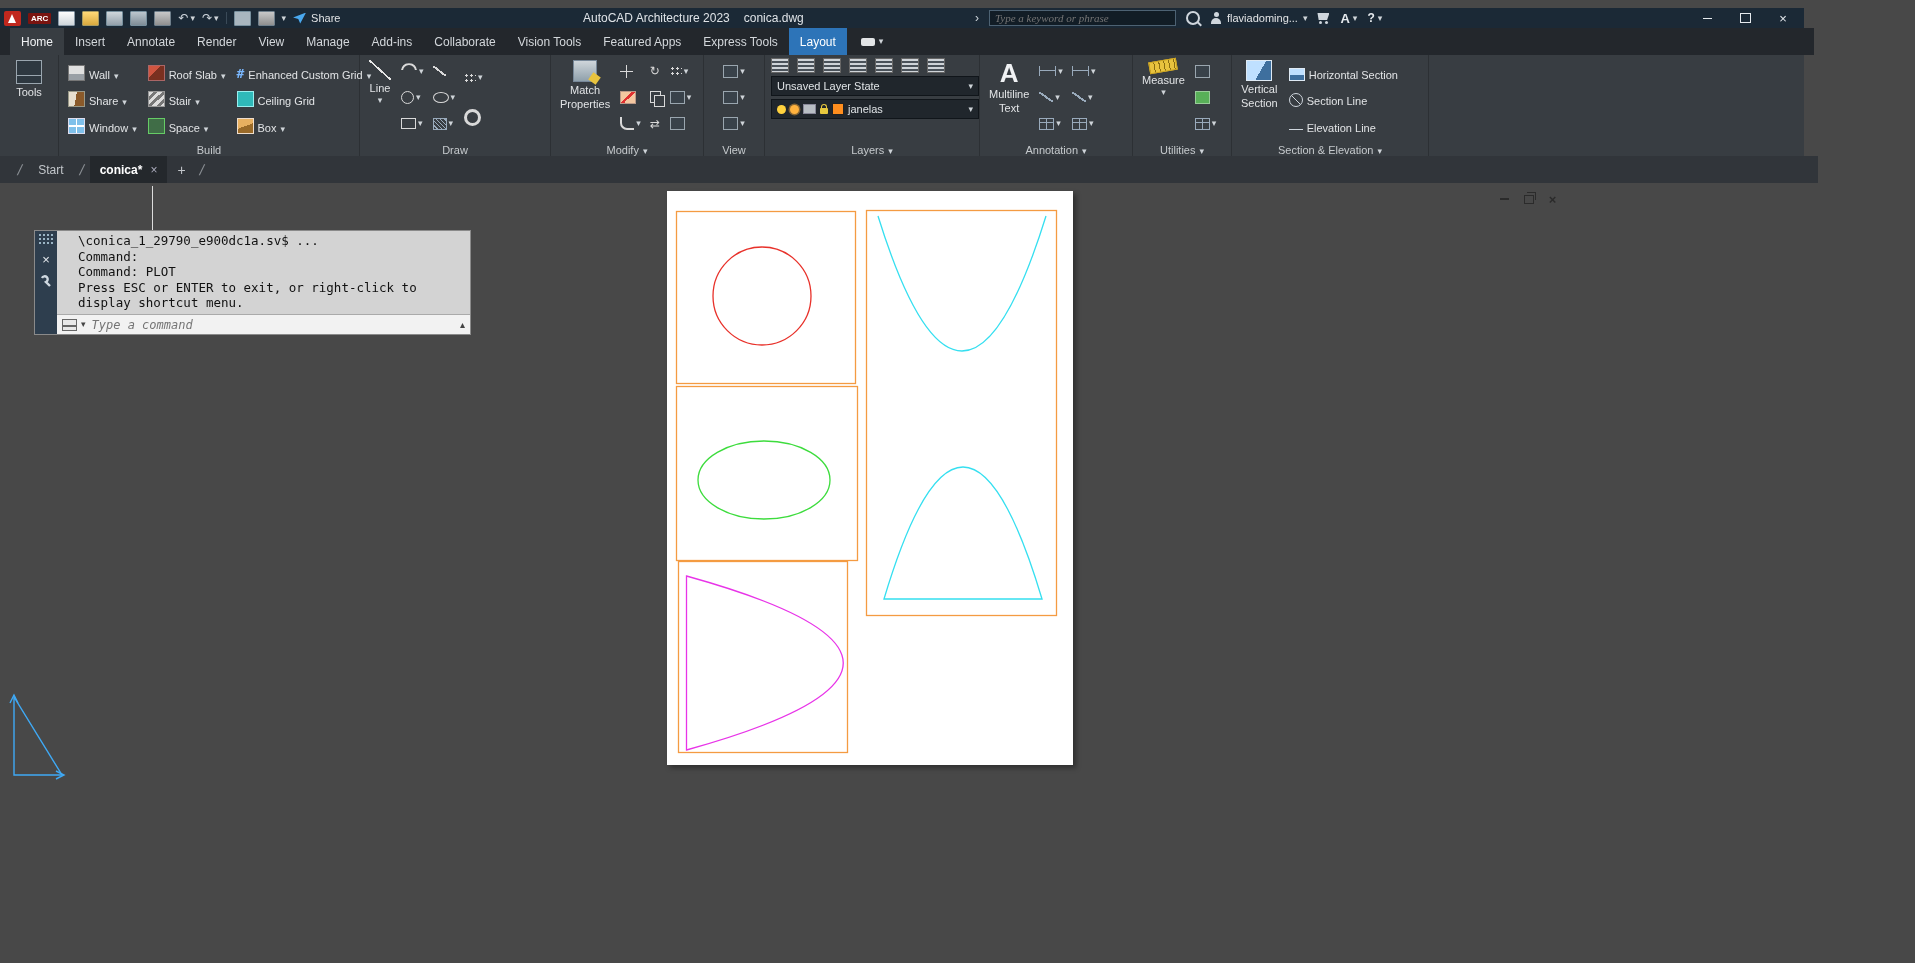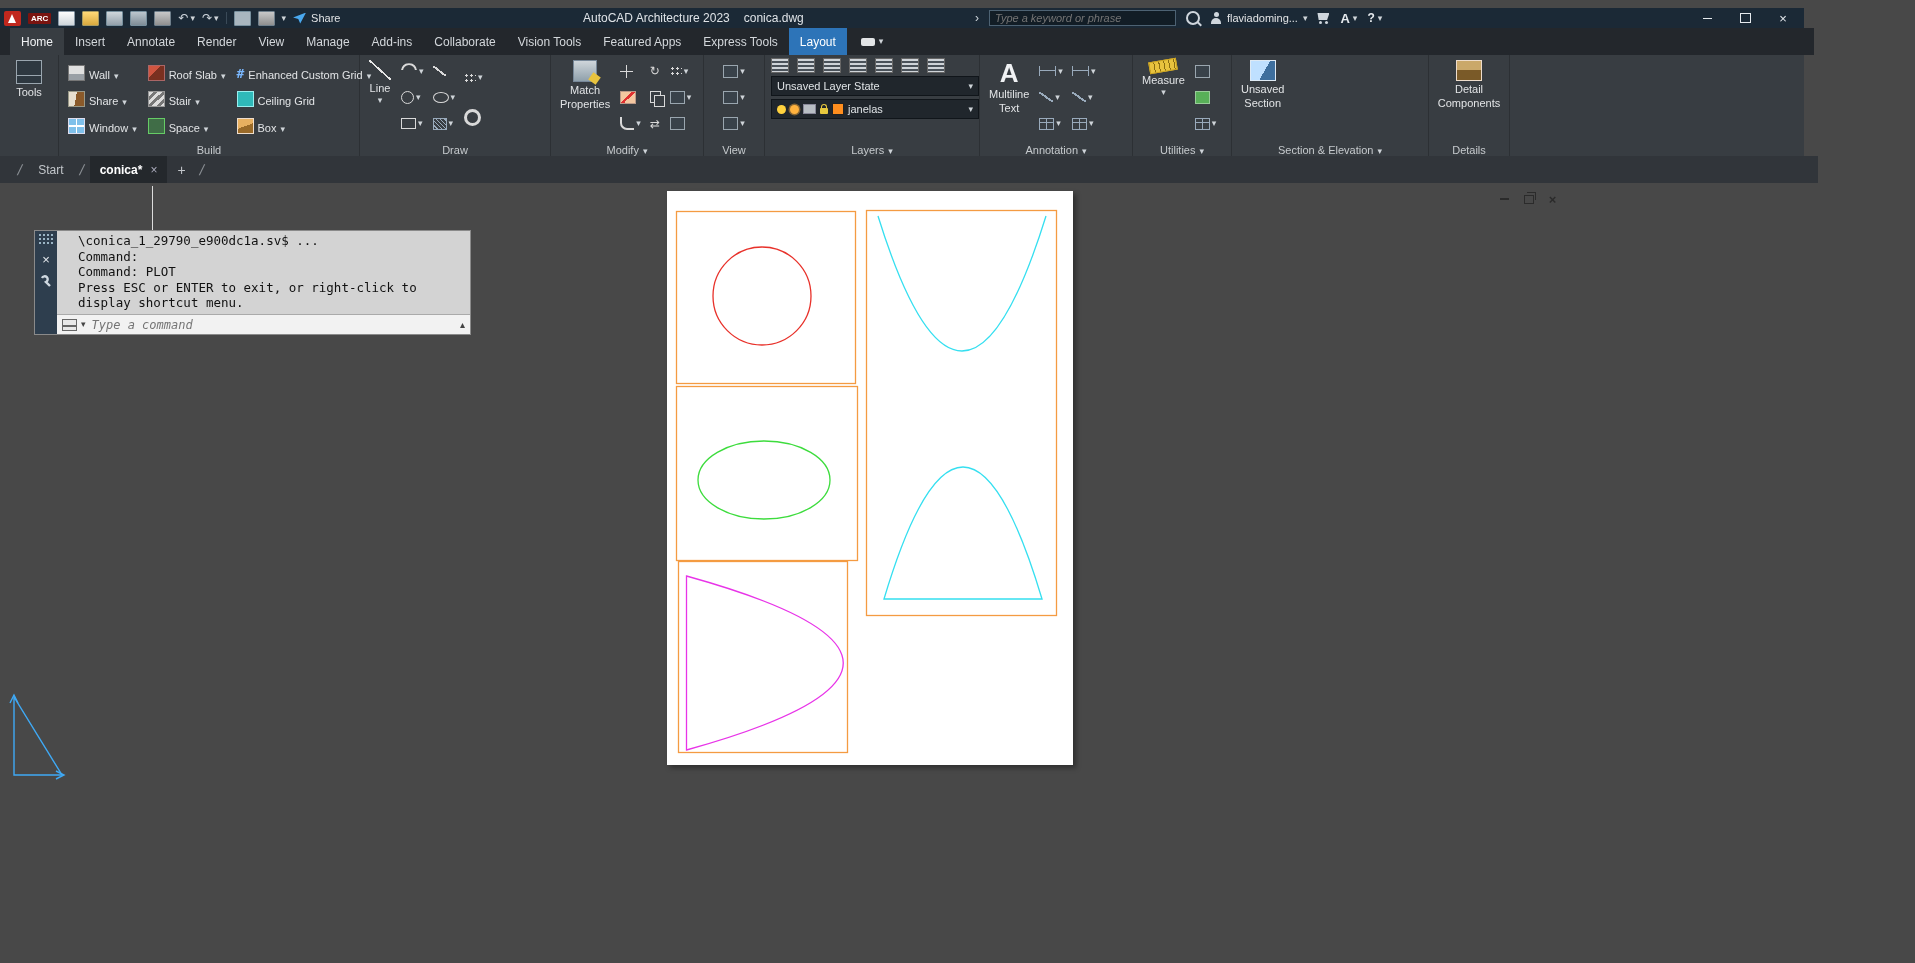--- a/index.html
+++ b/index.html
@@ -23,21 +23,21 @@
   .i-save{background:linear-gradient(#cfd6db,#93a0ab);border:1px solid #78909e;}
   .i-saveall{background:linear-gradient(#bcc6cd,#7f8d98);border:1px solid #78909e;}
   .i-plot{background:linear-gradient(#c8c8c8,#8f8f8f);border:1px solid #70808c;}
   .i-sheet{background:#a9b6bf;border:1px solid #78909e;}
   .tsep{width:1px;height:12px;background:#3a4a58;}
   .arrow-ch{font-size:12px;color:#cfd6dd;line-height:1;}
   .i-plane{width:13px;height:11px;background:#4aa8ee;clip-path:polygon(0 45%,100% 0,55% 100%,40% 60%);}
   .tb-title{position:absolute;left:583px;top:0;height:20px;display:flex;align-items:center;gap:14px;color:#dfe3e7;font-size:12px;}
   .tb-right{position:absolute;left:975px;top:0;height:20px;display:flex;align-items:center;gap:10px;}
   .tb-search{width:175px;height:14px;background:#121d26;border:1px solid #4d6273;color:#cfd6dd;
-     font-style:italic;font-size:11px;padding:0 5px;font-family:Liberation Sans, sans-serif;}
+     font-style:italic;font-size:11px;padding:0 5px;font-family:Liberation Serif, serif;}
   .i-mag{width:10px;height:10px;border:2px solid #cfd6dd;border-radius:50%;position:relative;}
   .i-mag::after{content:'';position:absolute;width:5px;height:2px;background:#cfd6dd;right:-4px;bottom:-2px;transform:rotate(45deg);}
   .i-person{width:12px;height:12px;position:relative;}
   .i-person::before{content:'';position:absolute;left:3.5px;top:0;width:5px;height:5px;border-radius:50%;background:#cfd6dd;}
   .i-person::after{content:'';position:absolute;left:1px;top:6px;width:10px;height:6px;border-radius:5px 5px 0 0;background:#cfd6dd;}
   .cartw{position:relative;width:13px;height:12px;}
   .cart-body{position:absolute;top:1px;left:0;width:12px;height:7px;background:#cfd6dd;clip-path:polygon(0 0,100% 0,80% 100%,10% 100%);}
   .cart-wheels{position:absolute;bottom:0;left:2px;width:3px;height:3px;border-radius:50%;background:#cfd6dd;box-shadow:6px 0 0 #cfd6dd;}
   .bigA{font-size:13px;font-weight:bold;color:#e6eaee;}
   .qmark{font-size:12px;font-weight:bold;color:#e6eaee;}
@@ -593,42 +593,44 @@
       <div class="panel-label">
         <span>Utilities</span>
         <span class="dd">▾</span>
       </div>
     </div>
 
     <div class="panel" style="width:196px;">
       <div class="panel-body">
         <button class="rb-b">
           <span class="i-vsect"></span>
-          <span class="lbl">Unsaved</span>
+          <span class="lbl">Vertical</span>
           <span class="lbl">Section</span>
         </button>
+        <div class="bcol">
+          <button class="rb-s">
+            <span class="i-hsect"></span>
+            <span class="lbl">Horizontal Section</span>
+          </button>
+          <button class="rb-s">
+            <span class="i-sline"></span>
+            <span class="lbl">Section Line</span>
+          </button>
+          <button class="rb-s">
+            <span class="i-eline"></span>
+            <span class="lbl">Elevation Line</span>
+          </button>
+        </div>
       </div>
       <div class="panel-label">
         <span>Section &amp; Elevation</span>
         <span class="dd">▾</span>
       </div>
     </div>
 
-    <div class="panel" style="width:80px;">
-      <div class="panel-body" style="justify-content:center;">
-        <button class="rb-b">
-          <span class="i-detail"></span>
-          <span class="lbl">Detail</span>
-          <span class="lbl">Components</span>
-        </button>
-      </div>
-      <div class="panel-label">
-          <span>Details</span>
-        </div>
-    </div>
 
   </div>
 
   <div class="filebar">
     <span class="fslash">/</span>
     <button class="ftab">
         <span>Start</span>
       </button>
     <span class="fslash">/</span>
     <div class="ftab active">

